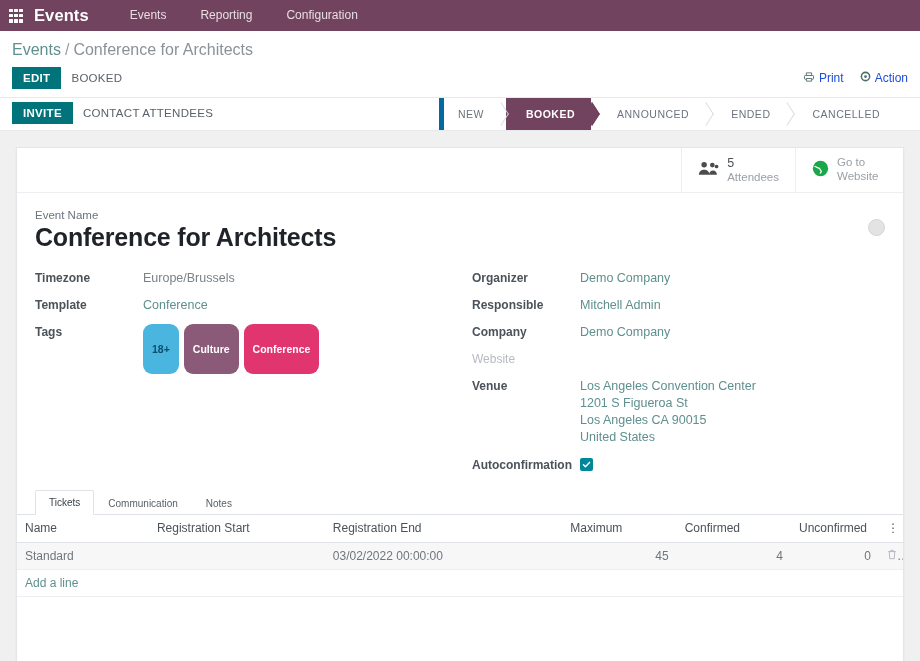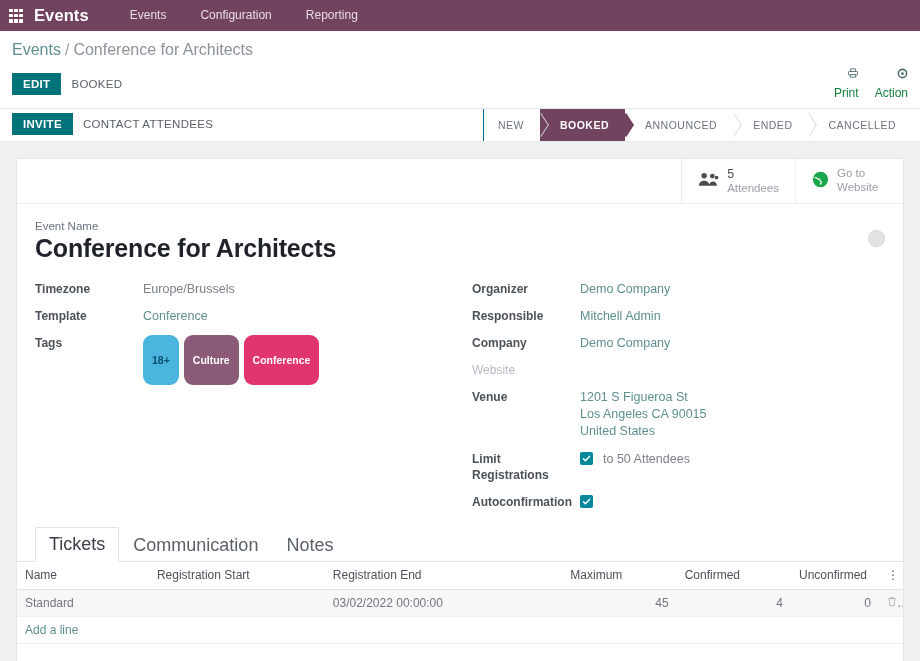--- a/index.html
+++ b/index.html
@@ -89,49 +89,49 @@
     color: #5a6169;
     font-size: 11.5px;
     letter-spacing: .3px;
     padding: 5px 10px;
     cursor: pointer;
     font-family: inherit;
   }
   .spacer { flex: 1; }
   .cp-action {
     font-size: 12px;
-    color: #15803d;
+    color: #1d4ed8;
     margin-left: 16px;
     cursor: pointer;
     display: flex;
-    align-items: flex-end;
+    align-items: flex-start;
     gap: 4px;
     white-space: nowrap;
-    flex-direction: column;
   }
 
   
   .statusbar-row {
     display: flex;
     align-items: stretch;
     border-bottom: 1px solid #e7e9ed;
     background: #ffffff;
     min-height: 28px;
   }
   .sb-left {
     display: flex;
     align-items: center;
     padding: 4px 12px 6px 12px;
     flex: 1;
-    border-right: 1px solid #0369a1;
+    border-right: 5px solid #0369a1;
   }
   .statusbar {
     display: flex;
     align-items: stretch;
-    padding-right: 8px;
+    padding-right: 24px;
+    gap: 6px;
   }
   .stage {
     position: relative;
     font-size: 10.5px;
     letter-spacing: .5px;
     color: #6b7280;
     background: #ffffff;
     padding: 7px 16px 7px 20px;
     display: flex;
     align-items: center;
@@ -287,21 +287,21 @@
     flex: 1;
     min-height: 0;
   }
   .tabs {
     display: flex;
     padding: 0 18px;
     border-bottom: 1px solid #dfe2e6;
     align-items: flex-end;
   }
   .tab {
-    font-size: 18px;
+    font-size: 10px;
     color: #5a6169;
     padding: 6px 13px;
     border: 1px solid transparent;
     border-bottom: none;
     margin-bottom: -1px;
     cursor: pointer;
     background: transparent;
     border-radius: 2px 2px 0 0;
   }
   .tab.active {
@@ -364,22 +364,22 @@
       <i></i>
       <i></i>
       <i></i>
       <i></i>
       <i></i>
       <i></i>
       <i></i>
   </div>
   <div class="brand">Events</div>
   <div class="nav-item">Events</div>
+  <div class="nav-item">Reporting</div>
   <div class="nav-item">Configuration</div>
-  <div class="nav-item">Reporting</div>
 </div>
 
 <div class="control-panel">
 
   <div class="breadcrumb-row">
     <span class="bc-link">Events</span>
     <span class="bc-sep">/</span>
     <span class="bc-current">Conference for Architects</span>
   </div>
 
@@ -509,37 +509,27 @@
         </div>
 
         <div class="frow">
           <div class="fname muted">Website</div>
           <div class="fval"></div>
         </div>
 
         <div class="frow">
           <div class="fname">Venue</div>
           <div class="venue-lines">
+            <div>Los Angeles Convention Center</div>
             <div>1201 S Figueroa St</div>
             <div>Los Angeles CA 90015</div>
             <div>United States</div>
           </div>
         </div>
 
-        <div class="frow">
-          <div class="fname">Limit Registrations</div>
-          <div class="fval" style="display:flex;align-items:flex-start;">
-            <span class="cbx" id="cb1" style="background: rgb(0, 135, 154);">
-              <svg width="9" height="9" viewBox="0 0 12 12">
-                  <path d="M2 6.3l2.6 2.6L10 3.2" fill="none" stroke="#fff" stroke-width="2" stroke-linecap="round" stroke-linejoin="round"></path>
-                </svg>
-            </span>
-            <span class="cb-after">to 50 Attendees</span>
-          </div>
-        </div>
 
         <div class="frow">
           <div class="fname">Autoconfirmation</div>
           <div class="fval">
             <span class="cbx" id="cb2" style="background: rgb(0, 135, 154);">
               <svg width="9" height="9" viewBox="0 0 12 12">
                   <path d="M2 6.3l2.6 2.6L10 3.2" fill="none" stroke="#fff" stroke-width="2" stroke-linecap="round" stroke-linejoin="round"></path>
                 </svg>
             </span>
           </div>

